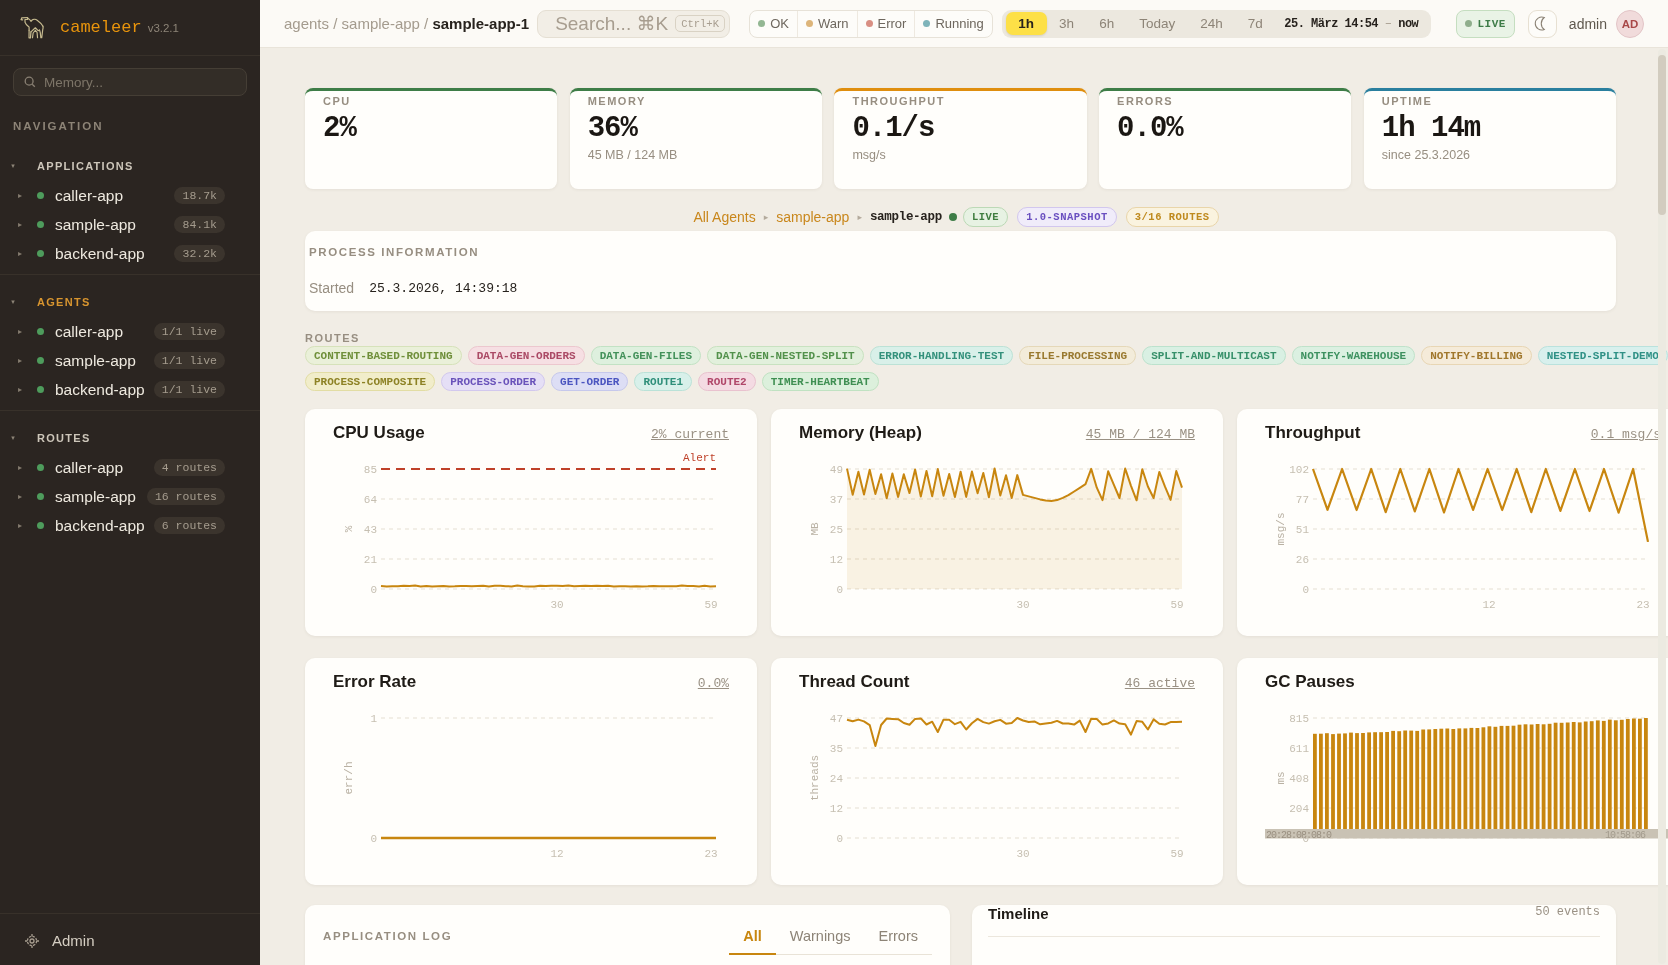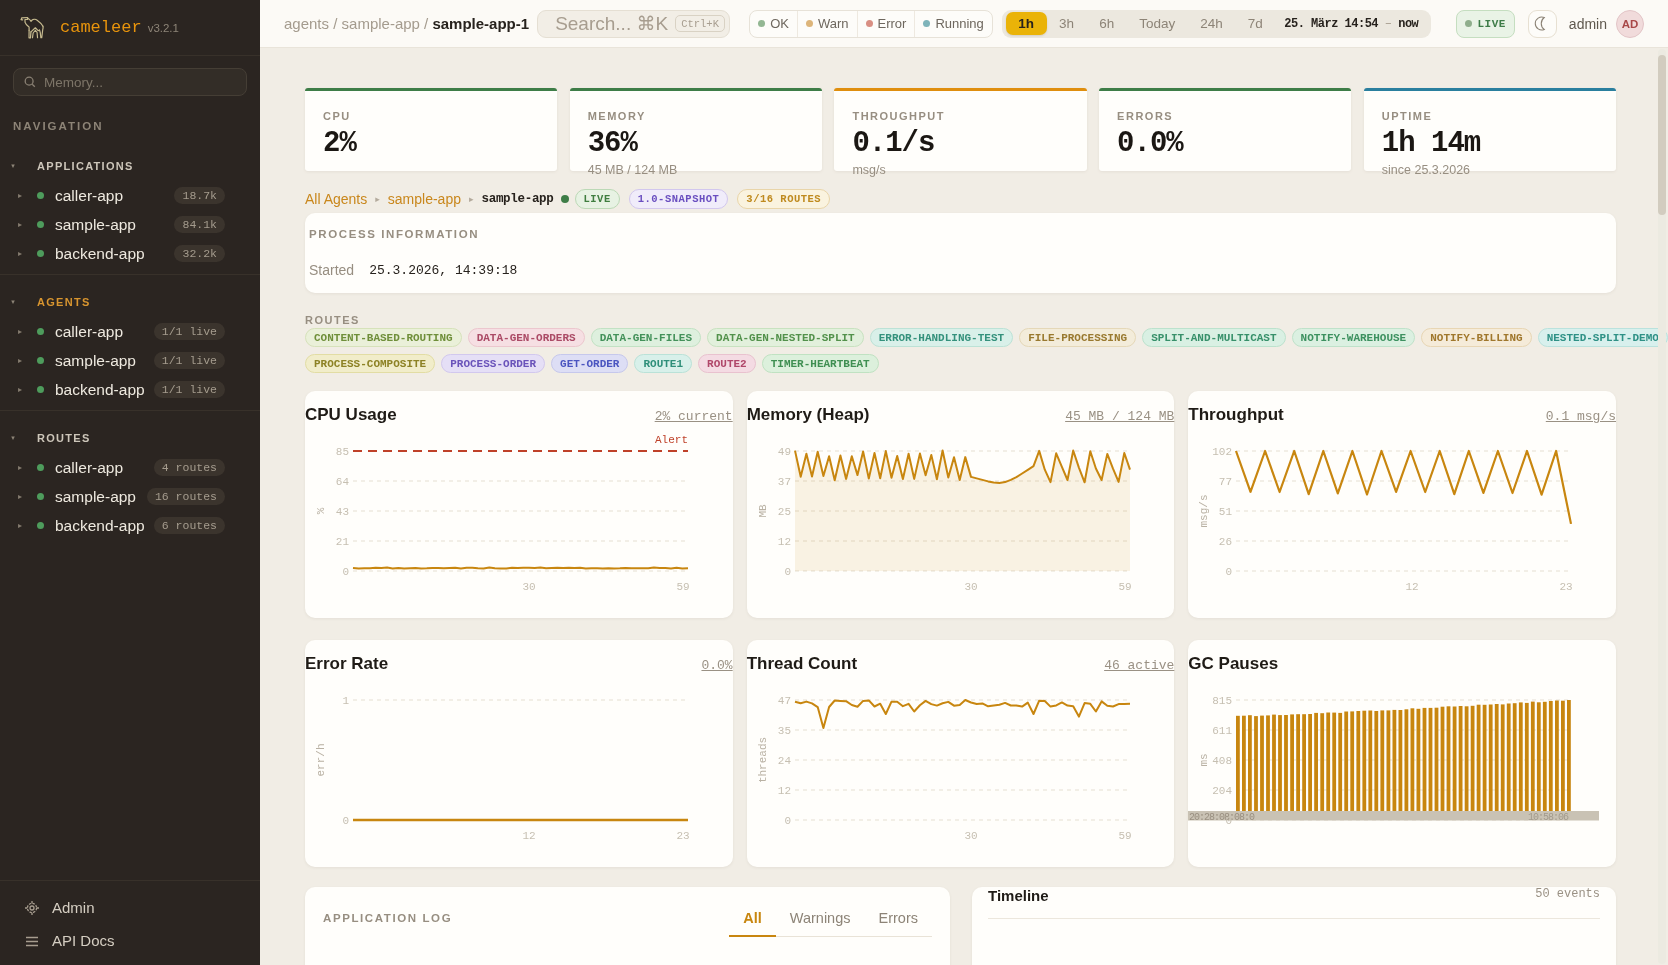--- a/index.html
+++ b/index.html
@@ -36,39 +36,39 @@
 .crumb1 b { color:#27221d; font-weight:bold; }
 .search { width:193px; height:28px; margin-left:8px; background:#f2eee6; border:1px solid #e5dfd3; border-radius:9px; display:flex; align-items:center; padding:0 7px 0 10px; gap:7px; }
 .search .ph { color:#a79d8f; font-size:19px; flex:1; white-space:nowrap; }
 .kbd { font-family:"Liberation Mono", monospace; font-size:10.5px; color:#a79d8f; border:1px solid #d9d2c4; border-radius:5px; padding:1.5px 5px; }
 .statgrp { display:flex; height:28px; margin-left:19px; background:#fdfcf9; border:1px solid #e7e2d8; border-radius:8px; overflow:hidden; }
 .statgrp .seg { display:flex; align-items:center; gap:5px; padding:0 8px; border-left:1px solid #eee9e0; font-size:13px; color:#6e675e; }
 .statgrp .seg:first-child { border-left:none; }
 .sdot { width:7px; height:7px; border-radius:50%; }
 .timegrp { display:flex; align-items:center; height:28px; margin-left:9px; background:#ece8df; border-radius:9px; padding:0 4px; white-space:nowrap; }
 .tseg { font-size:13.5px; color:#8d8477; padding:4px 12.5px; border-radius:7px; }
-.tseg.on { background:#eab308; color:#27221d; font-weight:bold; box-shadow:0 1px 2px rgba(80,70,50,.15); }
+.tseg.on { background:#fde047; color:#27221d; font-weight:bold; box-shadow:0 1px 2px rgba(80,70,50,.15); }
 .trange { font-family:"Liberation Mono", monospace; font-size:12px; color:#27221d; font-weight:bold; padding:0 9px; letter-spacing:-0.5px; white-space:nowrap; }
 .trange .dim { color:#a79d8f; font-weight:normal; }
 .live { display:flex; align-items:center; gap:5px; height:28px; margin-left:auto; flex-shrink:0; background:#e9f3e6; border:1px solid #c5dec0; border-radius:8px; padding:0 8px; }
 .live .sdot { background:#8fae8c; }
 .live span { font-family:"Liberation Mono", monospace; font-size:11px; font-weight:bold; letter-spacing:0.5px; color:#3f7d49; }
 .moon { width:29px; height:28px; margin-left:13px; background:#fdfcf9; border:1px solid #e7e0d2; border-radius:9px; display:flex; align-items:center; justify-content:center; }
 .admin { font-size:14px; color:#5f584e; margin-left:12px; }
 .avatar { width:28px; height:28px; border-radius:50%; background:#f1dbdb; border:1px solid #e3c5c7; margin-left:9px; display:flex; align-items:center; justify-content:center; font-size:11.5px; font-weight:bold; color:#a84848; }
 
 #content { padding:40px 52px 0 45px; }
 
 .kpis { display:flex; gap:12.5px; }
-.kpi { flex:1; height:83px; background:#fffefb; border-radius:3px; border-top:3px solid; box-shadow:0 1px 3px rgba(90,75,50,.08); padding:19px 18px 0; }
+.kpi { flex:1; height:101px; background:#fffefb; border-radius:8px; border-top:3px solid; box-shadow:0 1px 3px rgba(90,75,50,.08); padding:4px 18px 0; }
 .kpi-label { font-size:11px; font-weight:bold; letter-spacing:1.5px; color:#978e81; }
 .kpi-value { font-family:"Liberation Mono", monospace; font-size:29px; font-weight:bold; color:#1b1713; margin-top:5px; letter-spacing:-1px; }
 .kpi-sub { font-size:12.5px; color:#978e81; margin-top:3px; }
 
-.crumb2 { display:flex; align-items:center; margin-top:18px; height:20px; }
+.crumb2 { display:flex; align-items:center; margin-top:18px; height:20px;justify-content:center; }
 .crumb2 .lnk { font-size:14px; color:#c9871c; }
 .crumb2 .sep { font-size:9px; color:#b3aa9c; margin:0 8px; }
 .crumb2 .cur { font-family:"Liberation Mono", monospace; font-size:12.5px; font-weight:bold; color:#27221d; letter-spacing:-0.3px; }
 .gdot { width:8px; height:8px; border-radius:50%; background:#3e7d47; margin:0 6px 0 7px; }
 .cpill { font-family:"Liberation Mono", monospace; font-size:10.5px; font-weight:bold; letter-spacing:0.5px; border:1px solid; border-radius:10px; padding:3px 8px; margin-right:9px; }
 
 .proc { margin-top:4px; height:80px; background:#fffefb; border-radius:10px; box-shadow:0 1px 3px rgba(90,75,50,.08); padding:15px 4px 0; }
 .proc-cols { display:flex; margin-top:9px; }
 .proc-cols > div { width:50%; }
 .proc-label { font-size:11.5px; font-weight:bold; letter-spacing:1.6px; color:#978e81; }
@@ -78,21 +78,21 @@
 .proc-right { display:flex; align-items:center; gap:9px; }
 .cap-pill { font-family:"Liberation Mono", monospace; font-size:10.5px; font-weight:bold; letter-spacing:0; border:1px solid #bdd2e2; border-radius:10px; padding:3px 6px; background:#fbfdfe; }
 
 .routes-label { margin-top:21px; font-size:11px; font-weight:bold; letter-spacing:1.5px; color:#978e81; }
 .rrow { display:flex; gap:6px; margin-top:7px; }
 .rrow.first { margin-top:2px; }
 .rpill { font-family:"Liberation Mono", monospace; font-size:11px; font-weight:bold; letter-spacing:0; border:1px solid; border-radius:10px; padding:2.5px 8px; white-space:nowrap; }
 
 .charts { display:flex; gap:14px; margin-top:18px; }
 .charts.r2 { margin-top:22px; }
-.chart-card { flex:1; height:227px; background:#fffefb; border-radius:10px; box-shadow:0 1px 3px rgba(90,75,50,.08); padding:14px 0 0; }
+.chart-card { flex:1; height:227px; background:#fffefb; border-radius:10px; box-shadow:0 1px 3px rgba(90,75,50,.08); padding:14px 28px 0; }
 .chart-head { display:flex; align-items:baseline; justify-content:space-between; height:24px; }
 .chart-title { font-size:17px; font-weight:bold; color:#1f1b16; }
 .chart-val { font-family:"Liberation Mono", monospace; font-size:13px; color:#9a9184;text-decoration:underline; }
 .plot { display:block; margin-top:4px; overflow:visible; }
 .ax { font-family:"Liberation Mono", monospace; font-size:11px; fill:#c6bfb1; }
 .ay { fill:#b9b1a3; }
 
 .bottomrow { display:flex; gap:22px; margin-top:20px; }
 .logcard { width:645px; height:120px; background:#fffefb; border-radius:10px; box-shadow:0 1px 3px rgba(90,75,50,.08); padding:0 18px; }
 .loghead { display:flex; align-items:center; height:50px; padding-top:12px; }
@@ -209,26 +209,20 @@
       </div>
     </div>
   <div class="side-bottom">
     <div class="sb-item">
         <svg width="16" height="16" viewBox="0 0 16 16" fill="none" stroke="#a79d8f" stroke-width="1.3">
           <circle cx="8" cy="8" r="2"></circle>
           <circle cx="8" cy="8" r="4.6" stroke-dasharray="2.4 1.2"></circle>
           <path d="M8 1v2.2M8 12.8V15M1 8h2.2M12.8 8H15"></path>
         </svg>
         <span>Admin</span>
-      </div>
-    <div class="sb-item">
-        <svg width="16" height="16" viewBox="0 0 16 16" fill="none" stroke="#a79d8f" stroke-width="1.4">
-          <path d="M2 4.5h12M2 8.5h12M2 12.5h12"></path>
-        </svg>
-        <span>API Docs</span>
       </div>
   </div>
 </aside>
 <div id="main">
   <div id="topbar">
     <span class="crumb1">agents / sample-app / <b>sample-app-1</b></span>
     <div class="search">
         <svg width="15" height="15" viewBox="0 0 16 16" fill="none" stroke="#a79d8f" stroke-width="1.5">
           <circle cx="7" cy="7" r="4.5"></circle>
           <path d="m10.5 10.5 3 3"></path>

